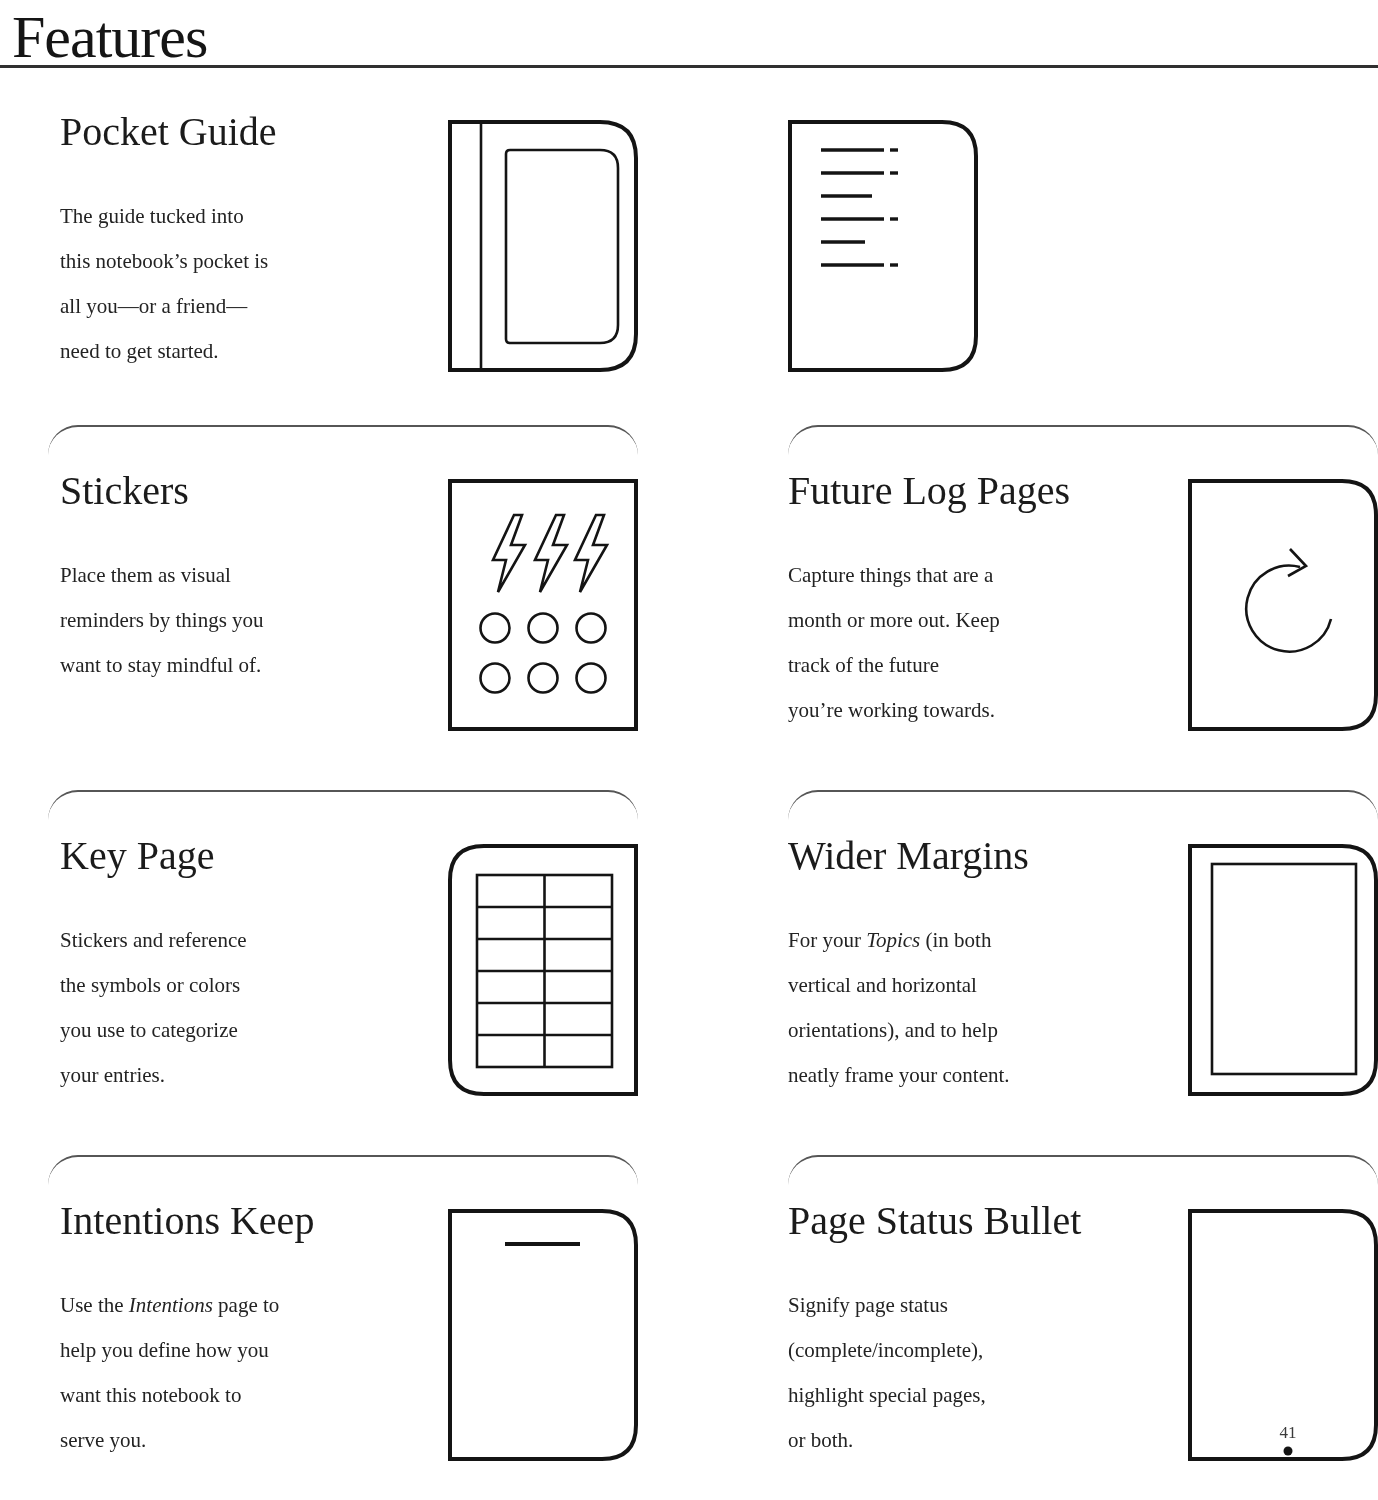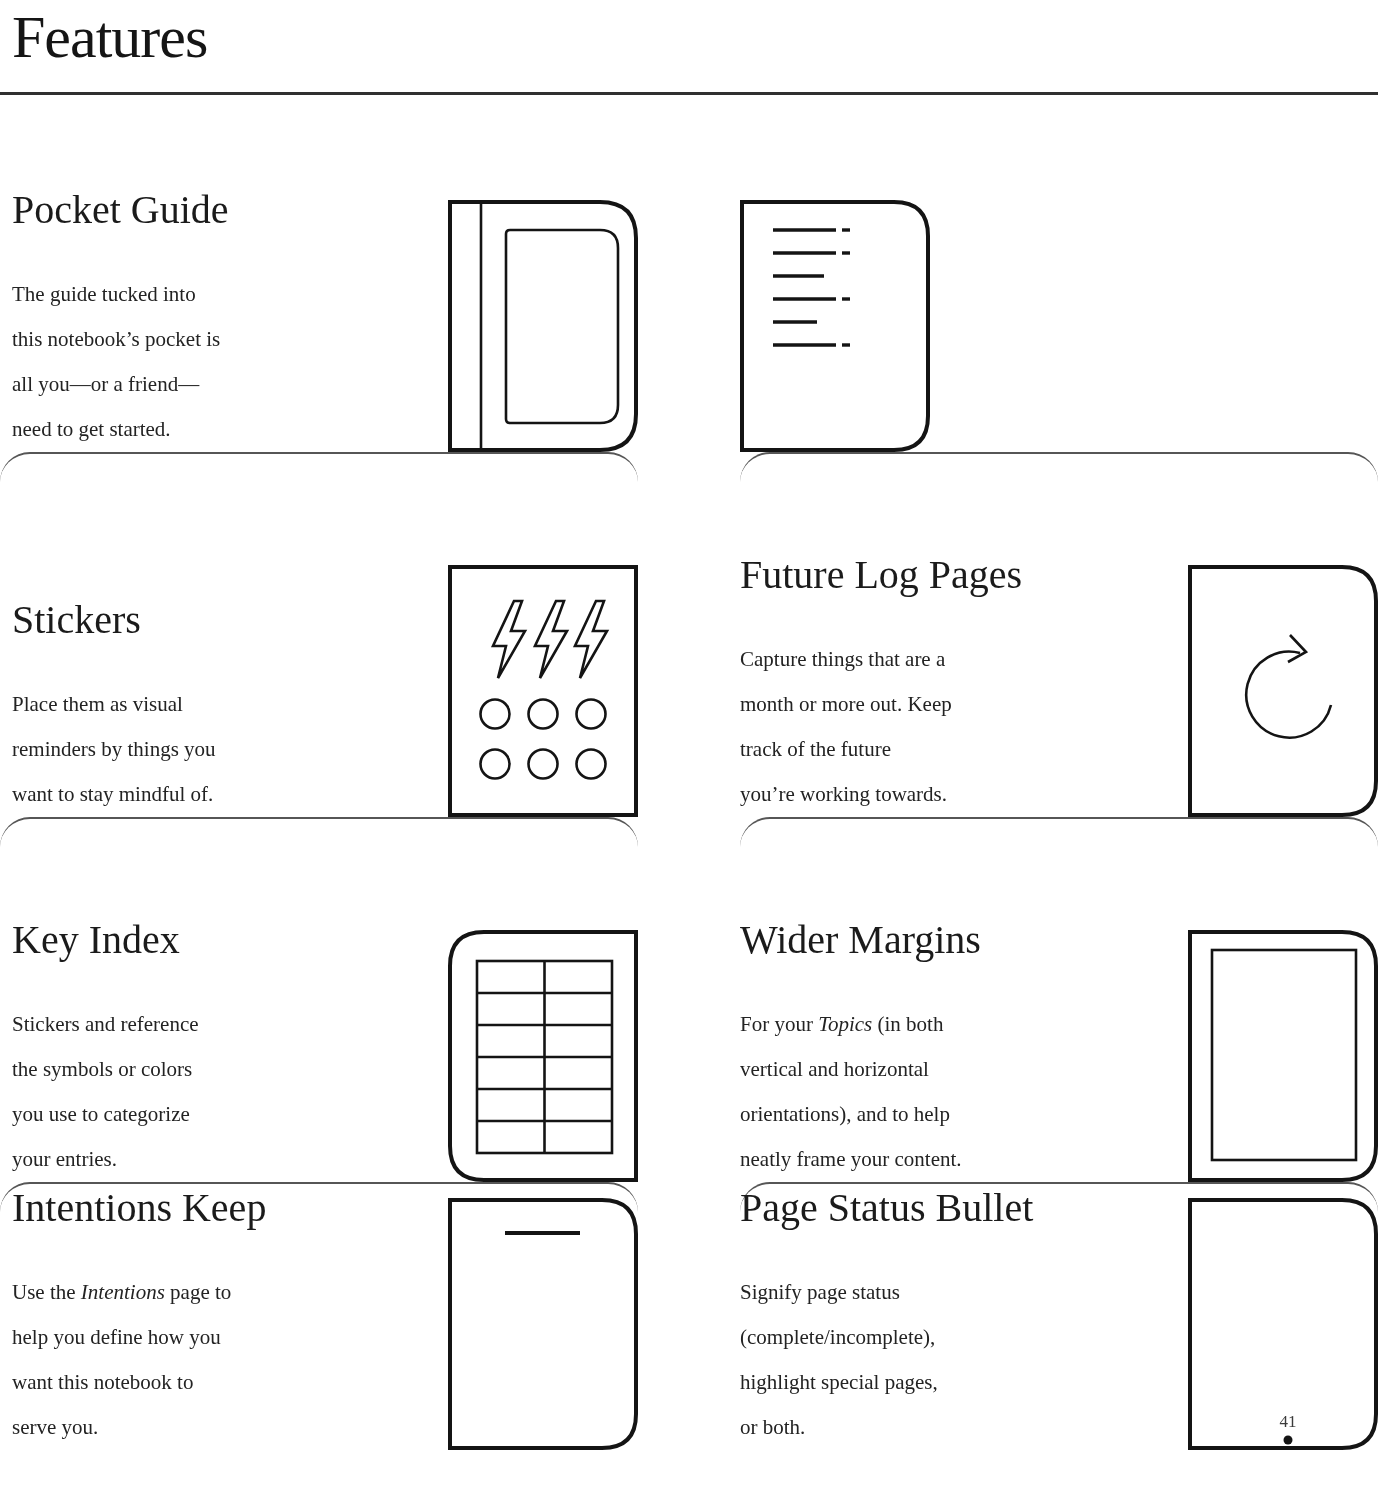--- a/index.html
+++ b/index.html
@@ -1,33 +1,33 @@
 <!DOCTYPE html>
 <html><head>
 <meta charset="utf-8">
 <style>
   html,body{margin:0;padding:0;}
   body{
     width:1378px;height:1500px;overflow:hidden;background:#ffffff;
     font-family:"Liberation Serif","DejaVu Serif",serif;color:#1b1b1b;
   }
-  header{height:95px;border-bottom:3px solid #303030;box-sizing:border-box;}
+  header{height:68px;border-bottom:3px solid #303030;box-sizing:border-box;}
   h1{
     margin:0;padding:4px 0 0 12px;font-size:60px;line-height:1.1;
     font-weight:normal;letter-spacing:-1px;color:#151515;
   }
   .features-grid{
     display:grid;
     grid-template-columns:638px 638px;
     column-gap:102px;
     grid-template-rows:357px 365px 365px auto;
   }
   .cell{
-    display:flex;justify-content:space-between;align-items:flex-end;
-    box-sizing:border-box;
+    display:flex;justify-content:space-between;align-items:flex-start;
+    padding-top:40px;box-sizing:border-box;margin-left:48px;
   }
   .cell:nth-child(n+3){border-top:2px solid #565656;border-radius:30px;}
   .cell:nth-child(odd){padding-left:12px;}
   .txt{width:420px;}
   .feature-title{
     margin:0;font-size:40px;line-height:48px;font-weight:normal;color:#1b1b1b;
   }
   .desc{
     margin:38px 0 0 0;font-size:21px;line-height:45px;
     white-space:pre-line;color:#232323;
@@ -118,21 +118,21 @@
       <svg width="190" height="252" viewBox="0 0 190 252">
         <path class="ol" d="M2,2 L154,2 Q188,2 188,36 L188,216 Q188,250 154,250 L2,250 Z"></path>
         <path class="in" d="M143,140 A43,43 0 1 1 112,88"></path>
         <path class="in" d="M102,70 L118,87 L100,97"></path>
       </svg>
     </div>
   </section>
 
   <section class="cell">
     <div class="txt">
-      <h2 class="feature-title">Key Index</h2>
+      <h2 class="feature-title">Key Page</h2>
       <p class="desc"><span>Stickers and reference
 the symbols or colors
 you use to categorize
 your entries.</span></p>
     </div>
     <div class="icon">
       <svg width="190" height="252" viewBox="0 0 190 252">
         <path class="ol" d="M188,2 L36,2 Q2,2 2,36 L2,216 Q2,250 36,250 L188,250 Z"></path>
         <rect class="in" x="29" y="31" width="135" height="192"></rect>
         <line class="in" x1="96.5" y1="31" x2="96.5" y2="223"></line>

